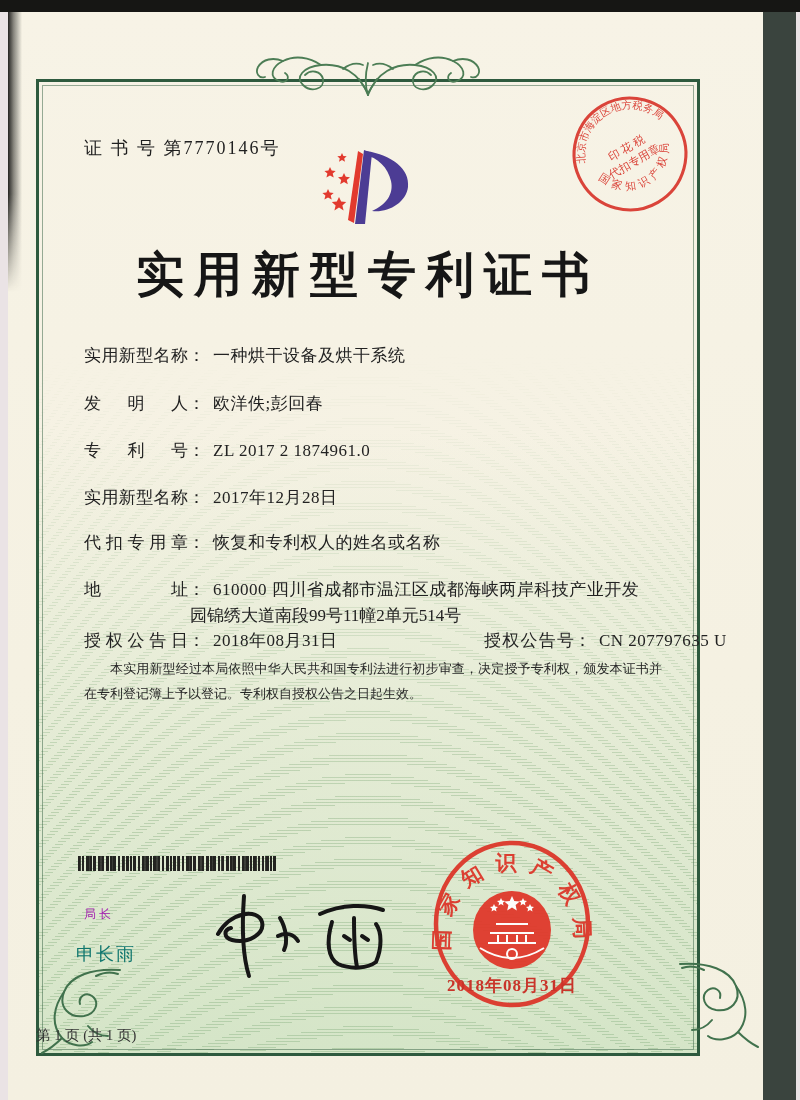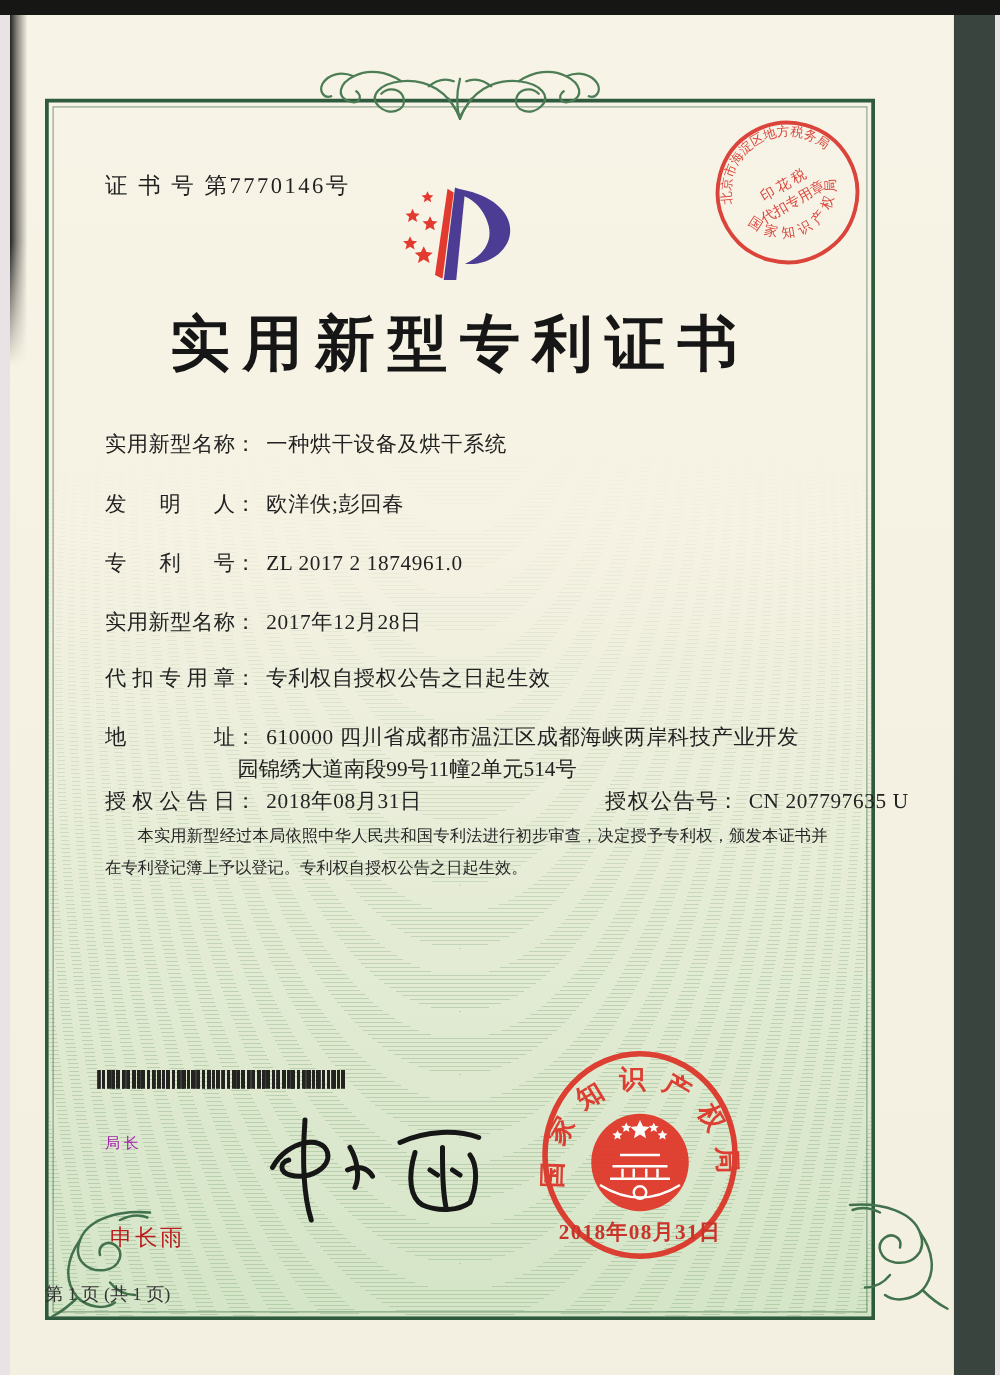--- a/index.html
+++ b/index.html
@@ -53,21 +53,21 @@
   }
   .bodytext p{margin:0;text-indent:2em;}
   .barcode{
     left:78px;top:856px;width:198px;height:15px;
     background-image:
       repeating-linear-gradient(90deg,#232320 0 2px,transparent 2px 4px),
       repeating-linear-gradient(90deg,#232320 0 1px,transparent 1px 5px),
       repeating-linear-gradient(90deg,rgba(32,32,30,.85) 0 3px,transparent 3px 11px);
   }
   .director-label{left:84px;top:906px;font-size:12px;color:#a21caf;letter-spacing:3px;}
-  .director-name{left:88px;top:942px;font-size:18px;color:#b91c1c;letter-spacing:2px;margin-top:36px;}
+  .director-name{left:76px;top:942px;font-size:18px;color:#0f766e;letter-spacing:2px;}
   .seal-date{
     left:424px;top:974px;width:176px;text-align:center;
     font-size:17px;font-weight:700;color:#c9342a;letter-spacing:1px;
   }
   .footer{left:36px;top:1026px;width:664px;text-align:left;font-size:14.5px;color:#333;}
   .stamp-wrap{left:570px;top:94px;width:120px;height:120px;transform:rotate(-30deg);opacity:.92;}
   .seal-wrap{left:430px;top:838px;width:164px;height:176px;opacity:.95;}
   .logo-wrap{left:322px;top:147px;width:100px;height:84px;}
   .sig-wrap{left:196px;top:884px;width:210px;height:95px;}
   .orn-top{left:255px;top:55px;width:226px;height:52px;}
@@ -154,21 +154,21 @@
 <div class="abs row" style="top:392px">
   <span class="lbl">发明人</span><span class="col">：</span><span class="val">欧洋佚;彭回春</span>
 </div>
 <div class="abs row" style="top:439px">
   <span class="lbl">专利号</span><span class="col">：</span><span class="val">ZL 2017 2 1874961.0</span>
 </div>
 <div class="abs row" style="top:486px">
   <span class="lbl">实用新型名称</span><span class="col">：</span><span class="val">2017年12月28日</span>
 </div>
 <div class="abs row" style="top:531px">
-  <span class="lbl">代扣专用章</span><span class="col">：</span><span class="val">专利权自授权公告之日起生效</span>
+  <span class="lbl">代扣专用章</span><span class="col">：</span><span class="val">恢复和专利权人的姓名或名称</span>
 </div>
 <div class="abs row" style="top:578px">
   <span class="lbl">地址</span><span class="col">：</span><span class="val">610000 四川省成都市温江区成都海峡两岸科技产业开发</span>
 </div>
 <div class="abs addr2" style="top:604px">园锦绣大道南段99号11幢2单元514号</div>
 <div class="abs row" style="top:629px">
   <span class="lbl">授权公告日</span><span class="col">：</span><span class="val">2018年08月31日</span>
   <span class="abs pair2"><span class="lbl" style="width:90px">授权公告号</span><span class="col">：</span><span class="val">CN 207797635 U</span></span>
 </div>
 

